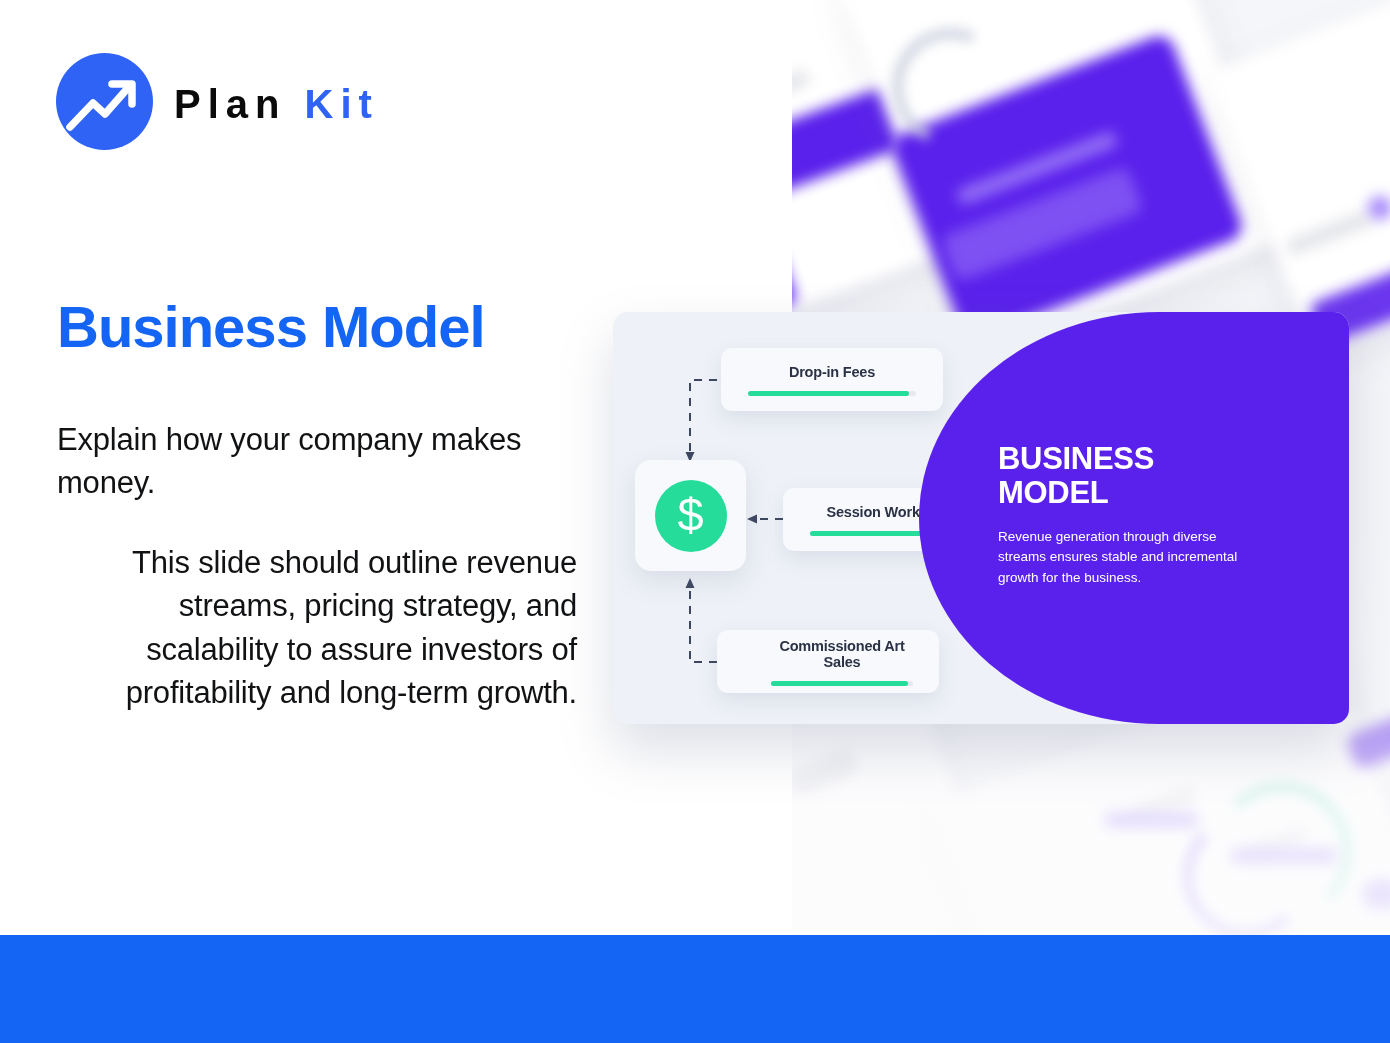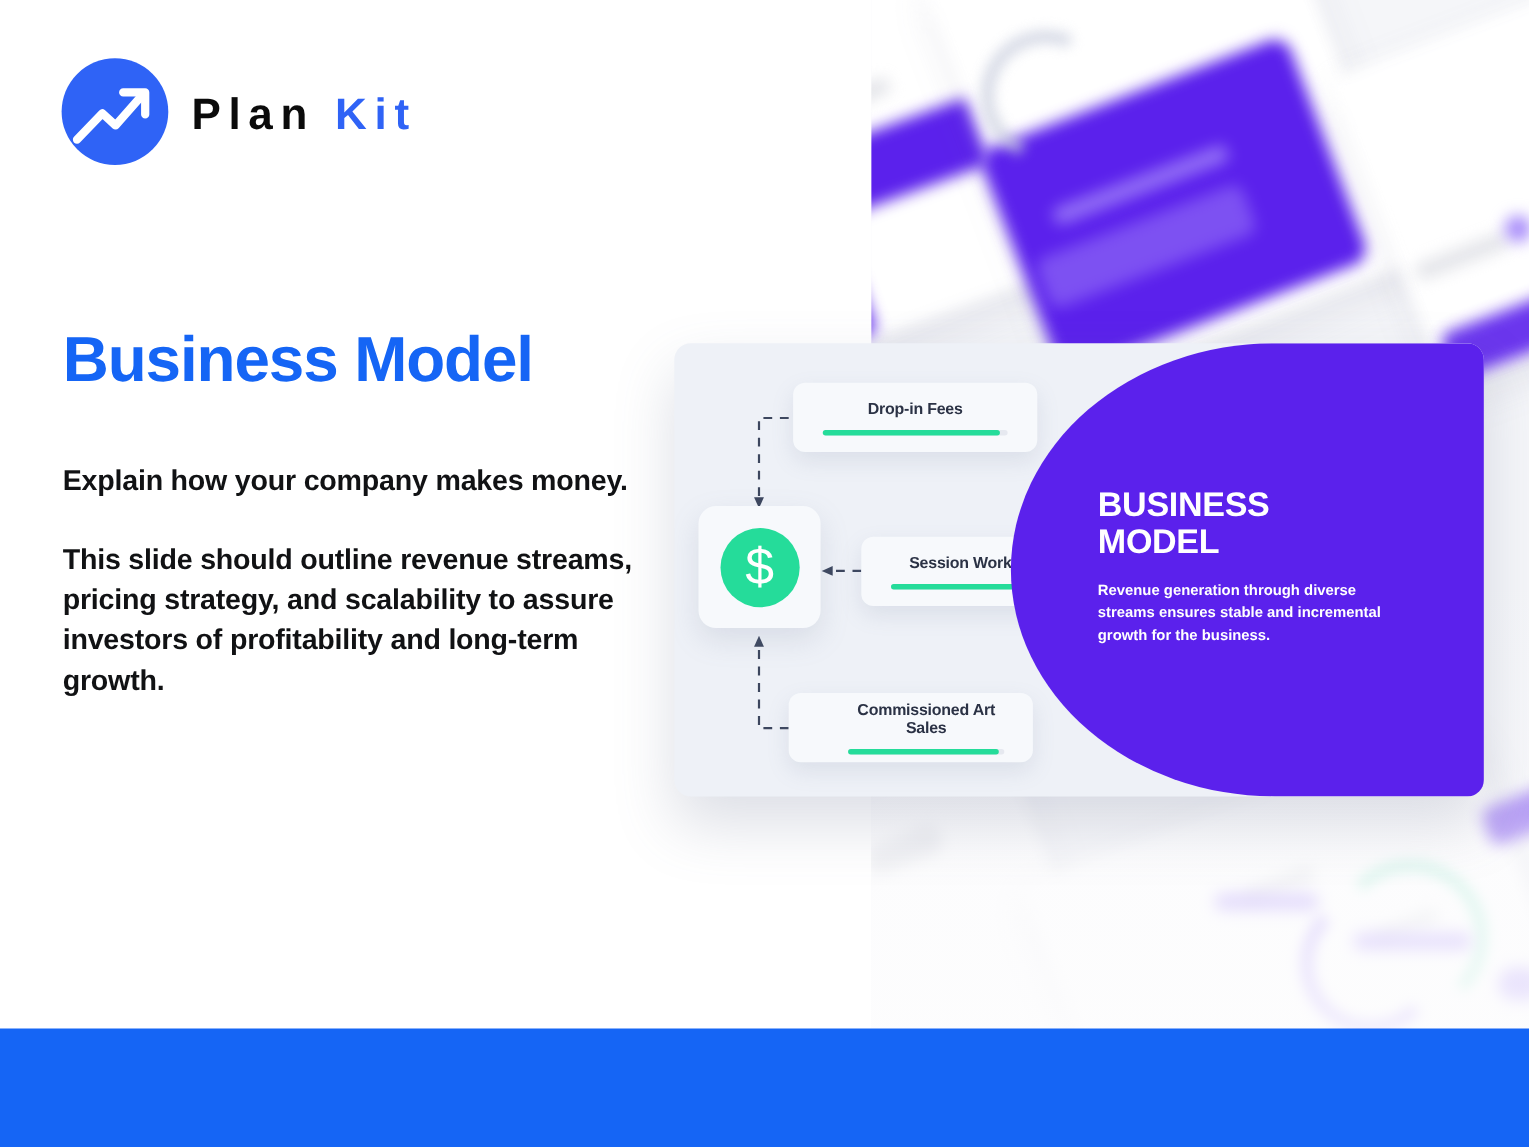--- a/index.html
+++ b/index.html
@@ -71,24 +71,24 @@
   .logo-line2 .kit { color:#2f63f6; }
 
   
   .headline {
     position:absolute; left:57px; top:296px;
     font-size:58px; font-weight:700; color:#1565f5;
     letter-spacing:-1px; line-height:1.08;
   }
   .body-copy {
     position:absolute; left:57px; top:418px; width:520px;
-    font-size:26px; font-weight:700; color:#111214;
+    font-size:31px; font-weight:400; color:#111214;
     line-height:1.40; letter-spacing:-0.2px;
   }
-  .body-copy p + p { margin-top:36px; }
+  .body-copy p + p { margin-top:36px;text-align:right; }
 
   
   .showcase {
     position:absolute;
     left:613px; top:312px; width:736px; height:412px;
     background:#eef1f7;
     border-radius:15px;
     box-shadow:0 26px 54px rgba(100,110,140,.22);
     overflow:hidden;
     z-index:10;
@@ -100,21 +100,21 @@
     background:#5b21ec;
     border-radius:240px 0 0 240px / 206px 0 0 206px;
   }
   .purple-inner { position:absolute; left:79px; top:130px; width:258px; }
   .purple-title {
     font-size:31px; font-weight:700; color:#ffffff;
     line-height:1.10; letter-spacing:-0.3px;
   }
   .purple-sub {
     margin-top:17px;
-    font-size:13.5px; font-weight:700; color:#ffffff;
+    font-size:13.5px; font-weight:400; color:#ffffff;
     line-height:1.50;
   }
 
   
   .diagram { position:absolute; left:0; top:0; width:430px; height:100%; }
 
   .node-card {
     position:absolute;
     background:#f7f9fc;
     border-radius:11px;

